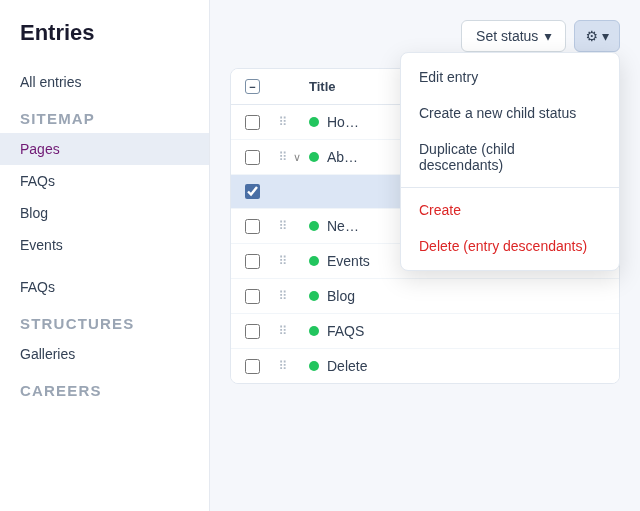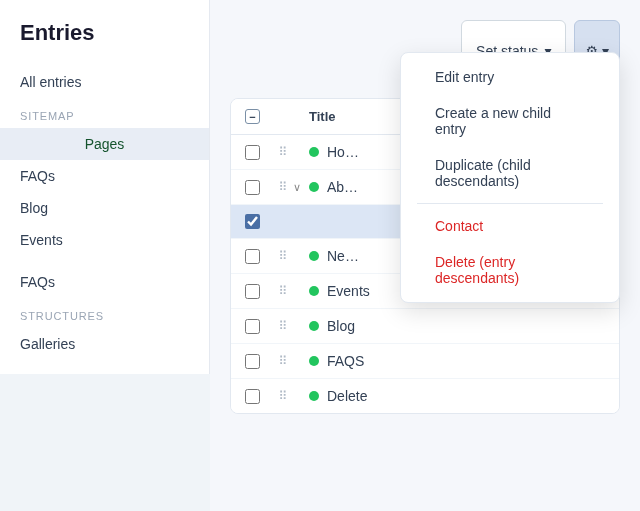--- a/index.html
+++ b/index.html
@@ -12,49 +12,48 @@
       display: flex;
     }
 
     
     .sidebar {
       width: 210px;
       min-width: 210px;
       background: #fff;
       border-right: 1px solid #e5e9f0;
       padding: 20px 0;
-      height: 374px;
+      height: 511px;
       overflow: hidden;
     }
     .sidebar-title {
       font-size: 22px;
       font-weight: 700;
       color: #1a1a2e;
       padding: 0 20px 20px 20px;
     }
     .sidebar-section-label {
-      font-size: 11px;
-      font-weight: 400;
+      font-size: 15px;
+      font-weight: 700;
       color: #9aa5b4;
       letter-spacing: 0.08em;
       padding: 12px 20px 6px 20px;
       text-transform: uppercase;
     }
     .sidebar-item {
       padding: 8px 20px;
       font-size: 14px;
       color: #334155;
       cursor: pointer;
       border-radius: 0;
     }
     .sidebar-item.active {
       background: #e8edf5;
-      color: #14532d;
+      color: #701a75;
       font-weight: 500;
-      text-align: center;
     }
 
     
     .main {
       flex: 1;
       display: flex;
       flex-direction: column;
       background: #f5f7fb;
       padding: 20px;
       position: relative;
@@ -64,21 +63,21 @@
     .toolbar {
       display: flex;
       gap: 8px;
       margin-bottom: 16px;
       justify-content: flex-end;
     }
     .btn-set-status {
       display: flex;
       align-items: center;
       gap: 6px;
-      padding: 22px 14px;
+      padding: 7px 14px;
       background: #fff;
       border: 1px solid #d1d9e0;
       border-radius: 6px;
       font-size: 14px;
       color: #334155;
       cursor: pointer;
     }
     .btn-gear {
       display: flex;
       align-items: center;
@@ -187,21 +186,21 @@
     .dropdown-overlay {
       position: absolute;
       top: 52px;
       right: 20px;
       background: #fff;
       border: 1px solid #e2e8f0;
       border-radius: 8px;
       box-shadow: 0 8px 24px rgba(0,0,0,0.13);
       width: 220px;
       z-index: 100;
-      padding: 6px 16px;
+      padding: 6px 0;
     }
     .dropdown-item {
       padding: 10px 18px;
       font-size: 14px;
       color: #334155;
       cursor: pointer;
     }
     .dropdown-item.danger {
       color: #dc2626;
     }
@@ -332,19 +331,19 @@
         </div>
       <div class="row-drag">⠿</div>
       <div style="width:16px"></div>
       <div class="status-dot"></div>
       <div class="row-title">Delete</div>
     </div>
   </div>
 
   <div class="dropdown-overlay">
     <div class="dropdown-item">Edit entry</div>
-    <div class="dropdown-item">Create a new child entry</div>
+    <div class="dropdown-item">Create a new child status</div>
     <div class="dropdown-item">Duplicate (child descendants)</div>
     <div class="dropdown-divider"></div>
-    <div class="dropdown-item danger">Contact</div>
+    <div class="dropdown-item danger">Create</div>
     <div class="dropdown-item danger">Delete (entry descendants)</div>
   </div>
 </main>
 
 </body></html>

